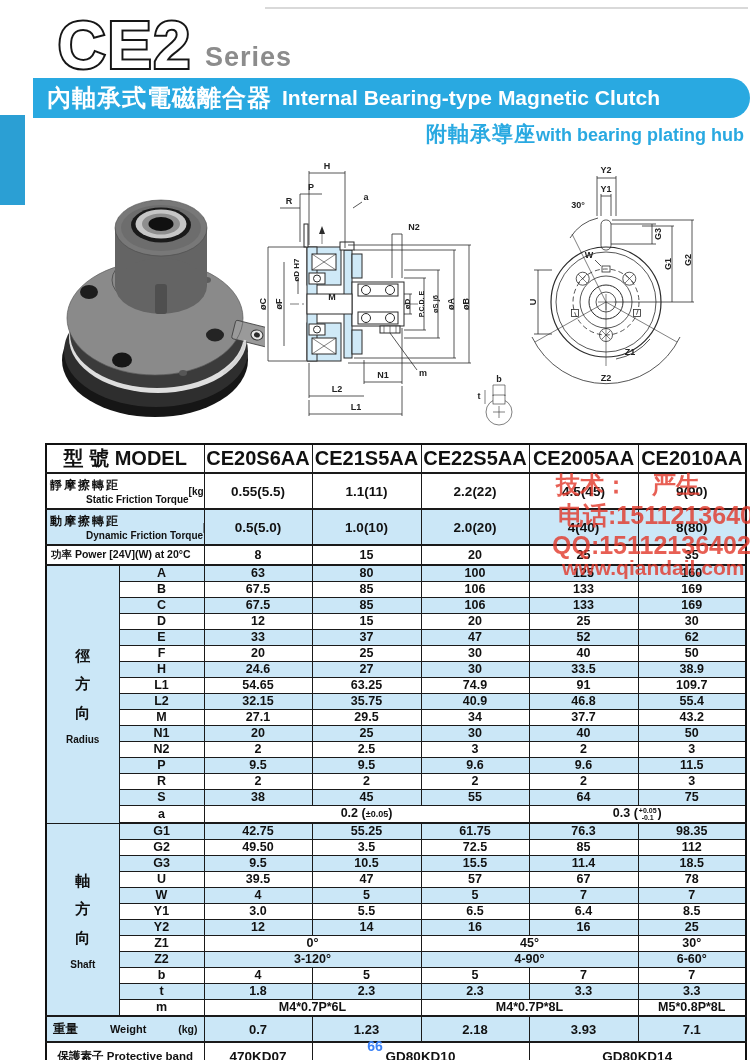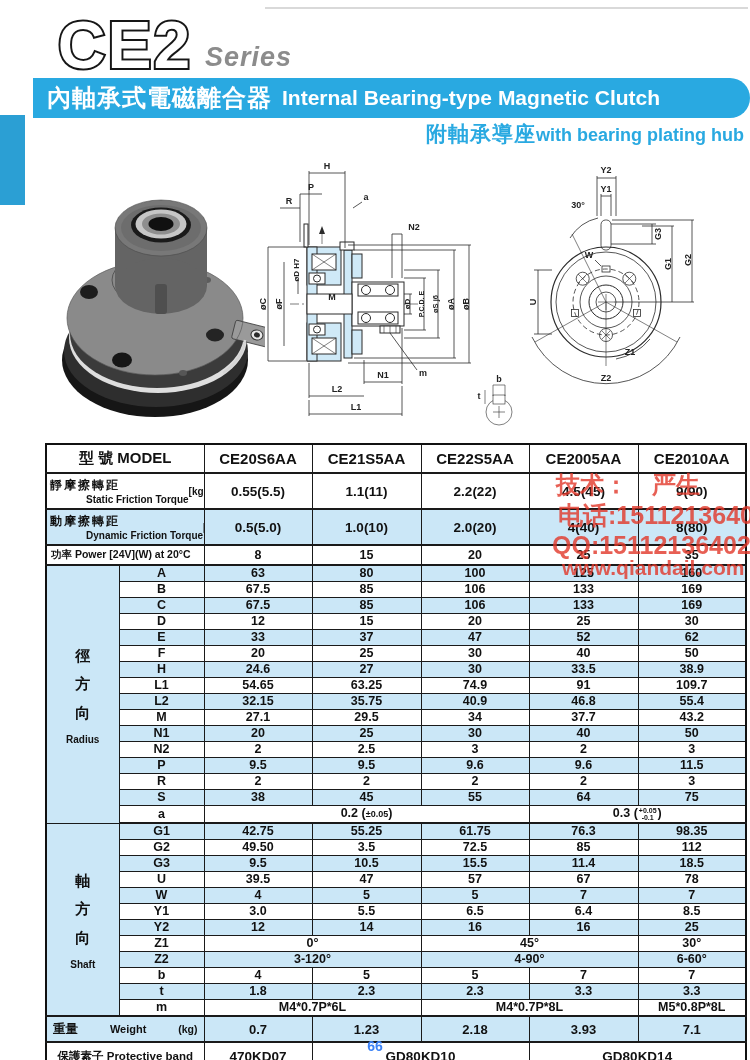--- a/index.html
+++ b/index.html
@@ -2,21 +2,21 @@
 <html><head>
 <meta charset="utf-8">
 <style>
   html,body{margin:0;padding:0;background:#ffffff;}
   body{font-family:"Liberation Sans","DejaVu Sans",sans-serif;}
   #page{position:relative;width:750px;height:1060px;background:#fff;overflow:hidden;}
 
   
   .top-line{position:absolute;left:265px;top:7px;width:483px;height:2px;background:#d9d9d9;}
   .ce2-svg{position:absolute;left:50px;top:8px;width:235px;height:74px;}
-  .series-label{position:absolute;left:205px;top:42px;font-size:27px;font-weight:bold;color:#8c8c8c;letter-spacing:1px;font-style:italic;}
+  .series-label{position:absolute;left:205px;top:42px;font-size:27px;font-weight:bold;color:#8c8c8c;letter-spacing:1px;}
   .title-bar{position:absolute;left:33px;top:78px;width:717px;height:40px;background:#29a9e1;border-radius:0 21px 21px 0;display:flex;align-items:center;padding-left:14px;box-sizing:border-box;color:#fff;gap:10px;}
   .bar-zh{font-size:24px;font-weight:bold;letter-spacing:1px;white-space:nowrap;}
   .bar-en{font-size:21px;font-weight:bold;white-space:nowrap;}
   .subtitle{position:absolute;right:6px;top:120px;display:flex;align-items:baseline;gap:0;color:#29a9e1;}
   .sub-zh{font-size:21px;font-weight:bold;letter-spacing:1px;}
   .sub-en{font-size:18px;font-weight:bold;}
   .left-block{position:absolute;left:0;top:115px;width:25px;height:90px;background:#2b9fd4;}
 
   
   .drawing{position:absolute;}
@@ -24,21 +24,21 @@
   .dimline{stroke:#2b2b2b;stroke-width:0.8;fill:none;}
   .thin{stroke:#2b2b2b;stroke-width:0.6;fill:none;}
   .cl{stroke:#444;stroke-width:0.7;stroke-dasharray:9 3 2 3;}
 
   
   .tbl-wrap{position:absolute;left:45px;top:443px;}
   table{border-collapse:collapse;table-layout:fixed;width:700px;border:2px solid #111;color:#111;}
   td{border:1px solid #1a1a1a;text-align:center;vertical-align:middle;padding:0;overflow:hidden;white-space:nowrap;font-weight:bold;}
   tr.b td{background:#cbe7f7;}
   td.grp{background:#fff;}
-  .r-hd td{height:27px;font-size:15px;border-bottom-width:2px;margin-top:16px;}
+  .r-hd td{height:27px;font-size:20px;border-bottom-width:2px;margin-top:16px;}
   .r-tq td{height:34px;font-size:13.5px;border-bottom-width:2px;}
   .tq-wrap{display:flex;align-items:center;justify-content:space-between;padding:0 3px;}
   .tq-l{text-align:left;}
   .tq-zh{font-size:12px;letter-spacing:2px;}
   .tq-en{font-size:10px;margin-left:36px;}
   .tq-u{font-size:10px;}
   .r-pw td{height:18px;font-size:12.5px;}
   .r-pw td.lbl{font-size:10.5px;text-align:left;padding-left:4px;}
   tr.dim td{height:15px;line-height:15px;font-size:12.5px;}
   td.prm{font-size:12px;}

